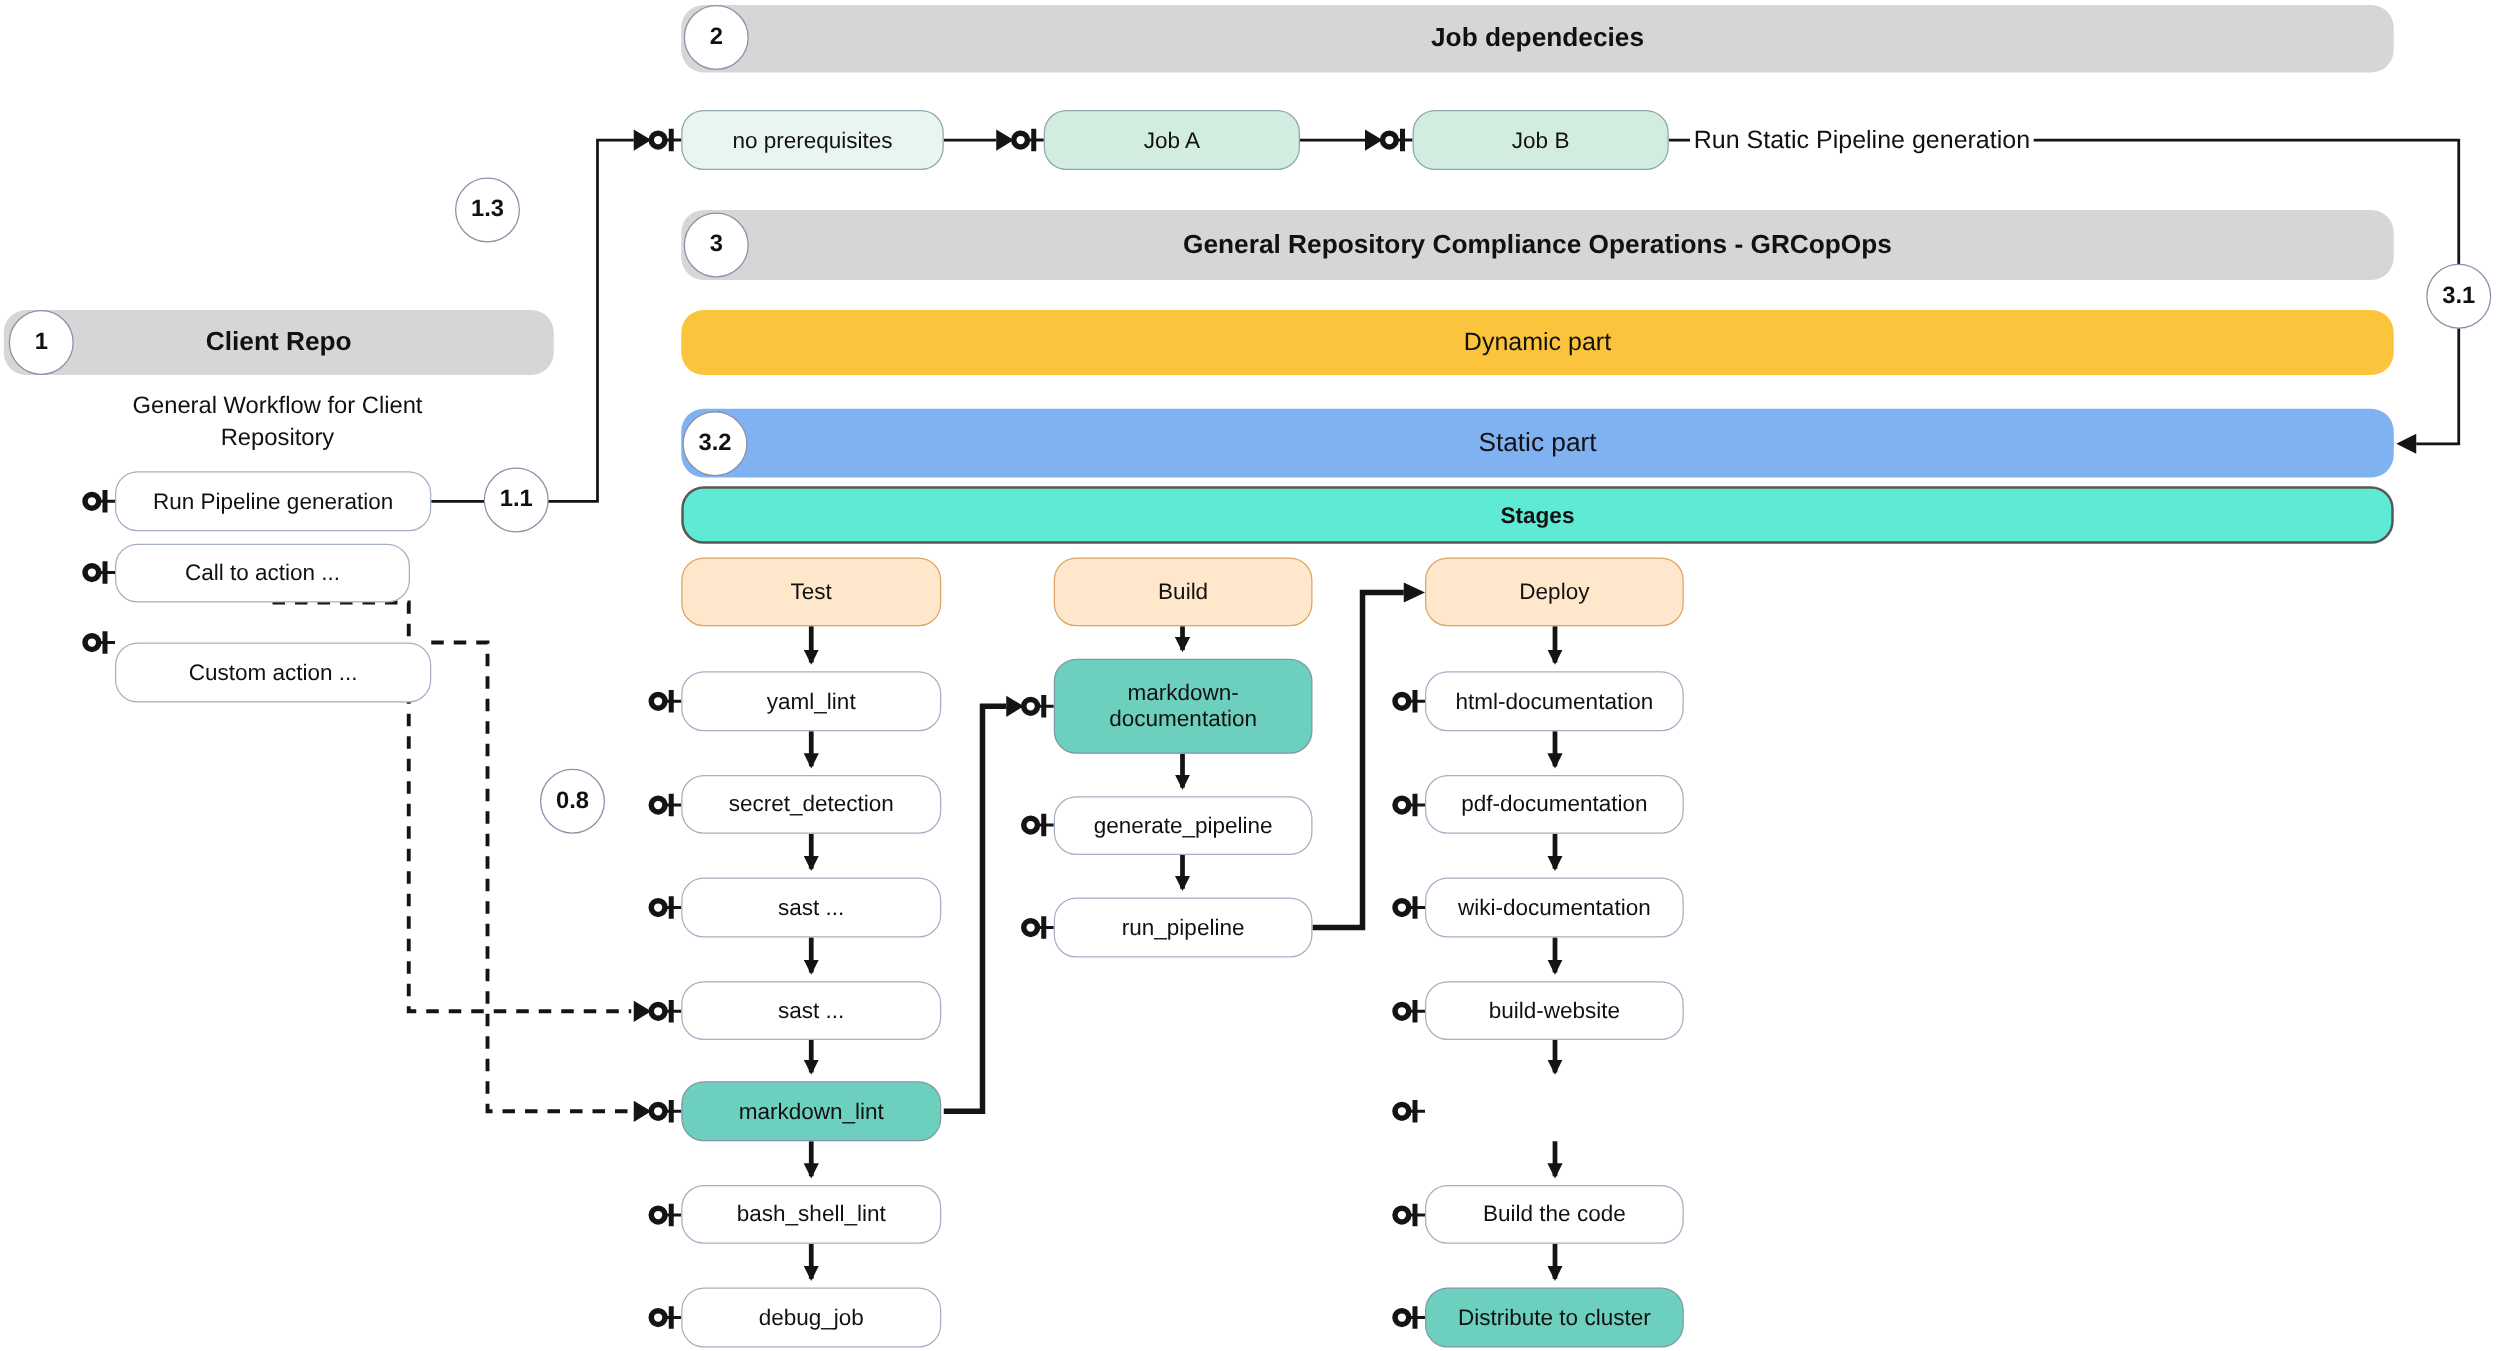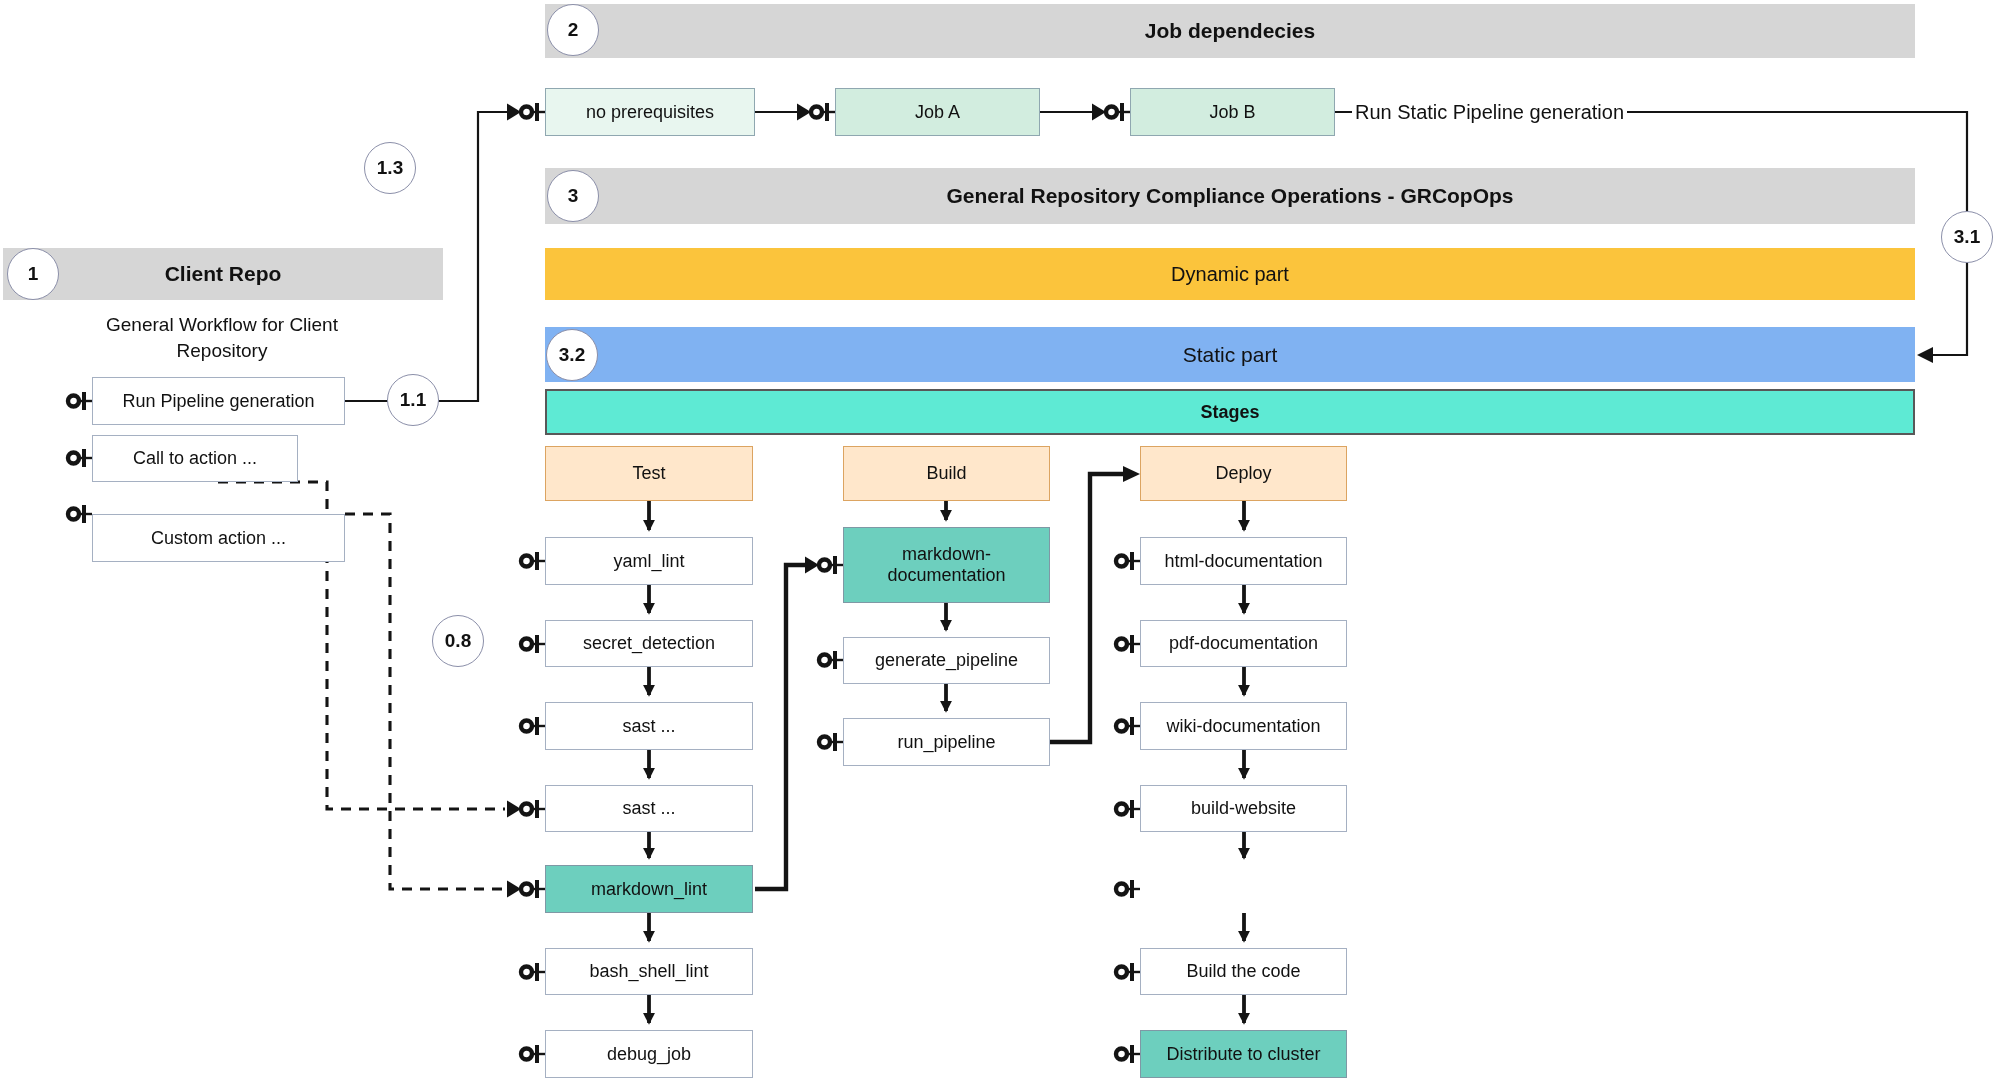--- a/index.html
+++ b/index.html
@@ -1,20 +1,20 @@
 <!DOCTYPE html>
 <html><head>
 <meta charset="utf-8">
 <style>
   html,body{margin:0;padding:0;background:#fff;}
   #canvas{
     position:relative;width:2000px;height:1081px;background:#ffffff;overflow:hidden;
     font-family:"Liberation Sans","DejaVu Sans",sans-serif;color:#111;
   }
-  .abs{position:absolute;box-sizing:border-box;}
+  .abs{position:absolute;box-sizing:border-box;border-radius:18px;}
   
   .bar{display:flex;align-items:center;justify-content:center;text-align:center;z-index:1;}
   .bar.gray{background:#d6d6d6;font-weight:bold;font-size:21px;}
   .bar.yellow{background:#fbc43c;font-size:20px;}
   .bar.blue{background:#80b2f2;font-size:21px;}
   .bar.stagesbar{background:#5eead4;border:2px solid #585858;font-weight:bold;font-size:18px;}
   
   .job{display:flex;align-items:center;justify-content:center;text-align:center;
        background:#fff;border:1.6px solid #a5b0c2;font-size:18px;z-index:3;line-height:1.15;padding:1px 3px;}
   .job.header{background:#ffe7cb;border:1.6px solid #dca461;}
@@ -139,21 +139,21 @@
 
   <div class="abs bar gray" style="left:3px;top:248px;width:440px;height:52px;">
     <span>Client Repo</span>
   </div>
 
   <div class="abs subtitle" style="left:87px;top:312px;width:270px;">General Workflow for Client Repository</div>
 
   <div class="abs job" style="left:92px;top:377px;width:253px;height:48px;">
     <span>Run Pipeline generation</span>
   </div>
-  <div class="abs job" style="left:92px;top:435px;width:206px;height:47px;">
+  <div class="abs job" style="left:92px;top:435px;width:236px;height:47px;">
     <span>Call to action ...</span>
   </div>
   <div class="abs job" style="left:92px;top:490px;width:253px;height:48px;margin-top:24px;">
     <span>Custom action ...</span>
   </div>
 
   <div class="abs job mint-light" style="left:545px;top:88px;width:210px;height:48px;">
     <span>no prerequisites</span>
   </div>
   <div class="abs job mint" style="left:835px;top:88px;width:205px;height:48px;">

